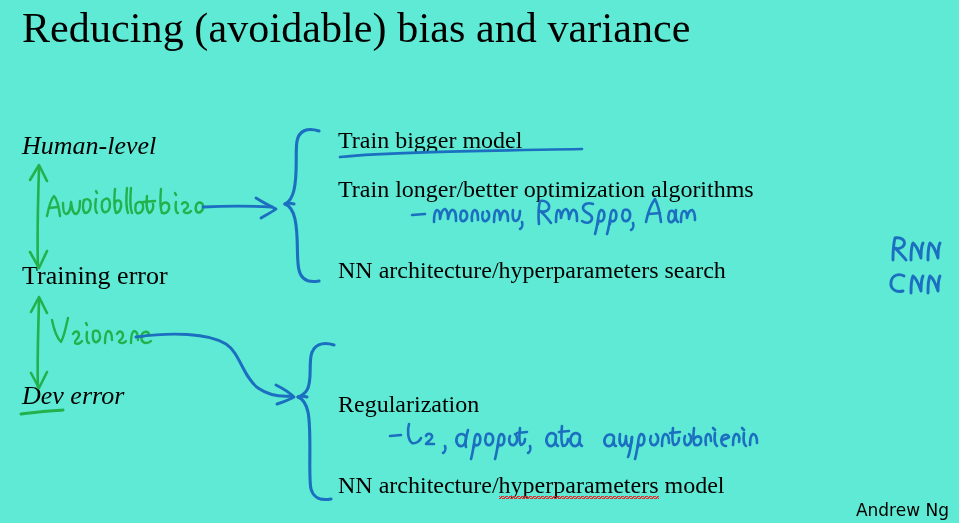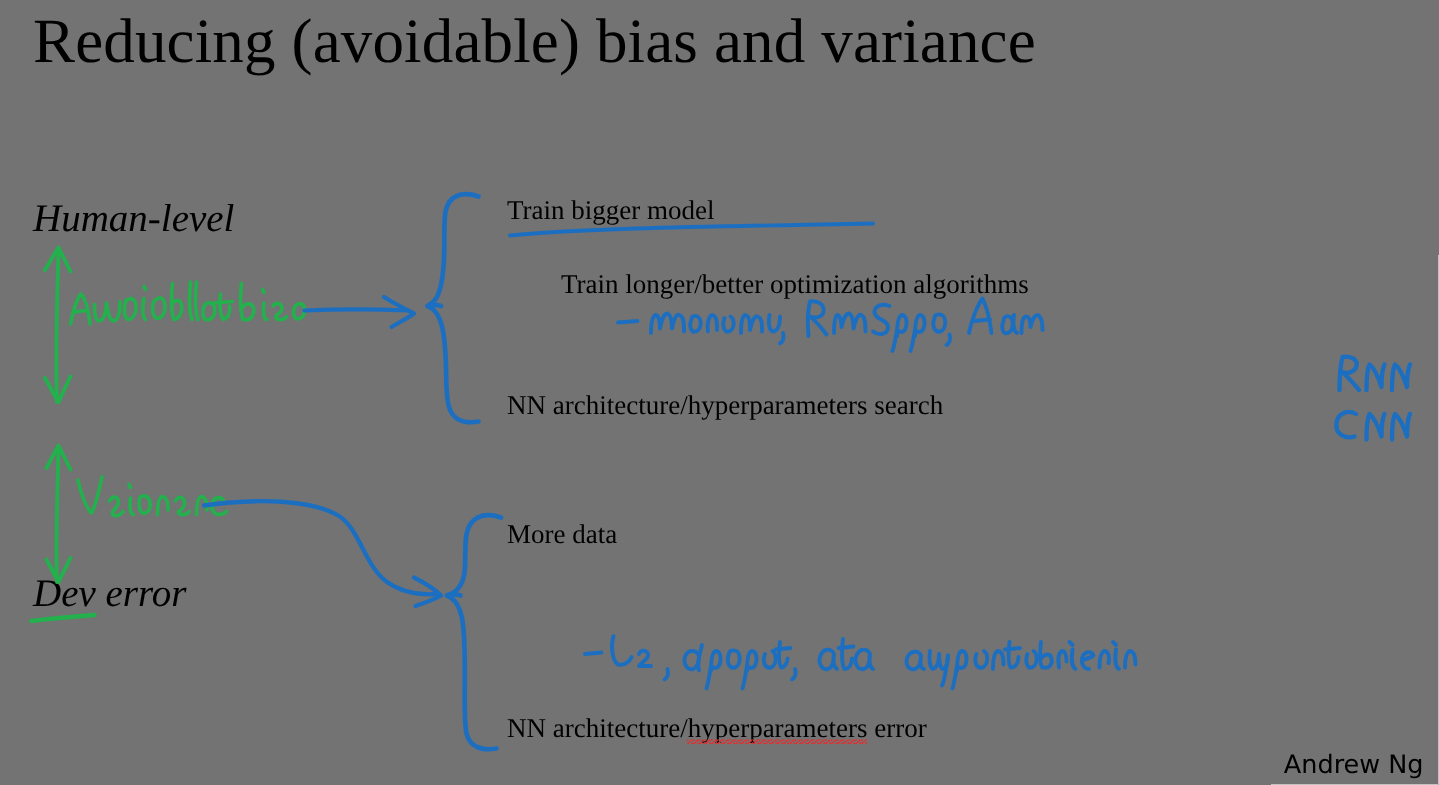--- a/index.html
+++ b/index.html
@@ -4,21 +4,21 @@
 <style>
   html, body {
     margin: 0;
     padding: 0;
     background: #ffffff;
   }
   #slide {
     position: relative;
     width: 959px;
     height: 523px;
-    background: #737373;
+    background: #5eead4;
     overflow: hidden;
     font-family: "Liberation Serif", "DejaVu Serif", serif;
     color: #000000;
   }
   .title {
     position: absolute;
     left: 22px;
     top: 2px;
     font-size: 42px;
     line-height: 52px;
@@ -31,27 +31,27 @@
     font-size: 26px;
     line-height: 30px;
     white-space: nowrap;
   }
   .lvl-human { left: 22px; top: 131px; font-style: italic; }
   .lvl-train { left: 22px; top: 261px; }
   .lvl-dev   { left: 22px; top: 381px; font-style: italic; }
 
   .item {
     position: absolute;
-    font-size: 18px;
+    font-size: 24px;
     line-height: 30px;
     white-space: nowrap;
     left: 338px;
   }
   .item-1 { top: 125px; }
-  .item-2 { top: 174px; margin-left: 36px; }
+  .item-2 { top: 174px; }
   .item-3 { top: 255px; }
   .item-4 { top: 341px; }
   .item-5 { top: 389px; }
   .item-6 { top: 470px; }
 
   .item-6 .spell {
     position: relative;
     text-align: center;
   }
   .item-6 .spell::after {
@@ -90,29 +90,30 @@
   }
 </style>
 </head>
 <body>
 
 <div id="slide">
 
   <div class="title">Reducing (avoidable) bias and variance</div>
 
   <div class="lvl lvl-human">Human-level</div>
+  <div class="lvl lvl-train">Training error</div>
   <div class="lvl lvl-dev">Dev error</div>
 
   <div class="item item-1">Train bigger model</div>
   <div class="item item-2">Train longer/better optimization algorithms</div>
   <div class="item item-3">NN architecture/hyperparameters search</div>
 
-  <div class="item item-4">More data</div>
+  <div class="item item-5">Regularization</div>
   <div class="item item-6">
-    <span>NN architecture/</span><span class="spell">hyperparameters</span><span> error</span>
+    <span>NN architecture/</span><span class="spell">hyperparameters</span><span> model</span>
   </div>
 
   <div class="credit">Andrew Ng</div>
 
   <svg class="ink" viewBox="0 0 959 523">
 
     <g stroke="#22b14c" fill="none" stroke-width="2.6" stroke-linecap="round" stroke-linejoin="round">
       <path d="M38,268 C37,240 38,200 39,168"></path>
       <path d="M30,180 L39,165 L47,181"></path>
       <path d="M30,252 L39,268 L47,251"></path>

